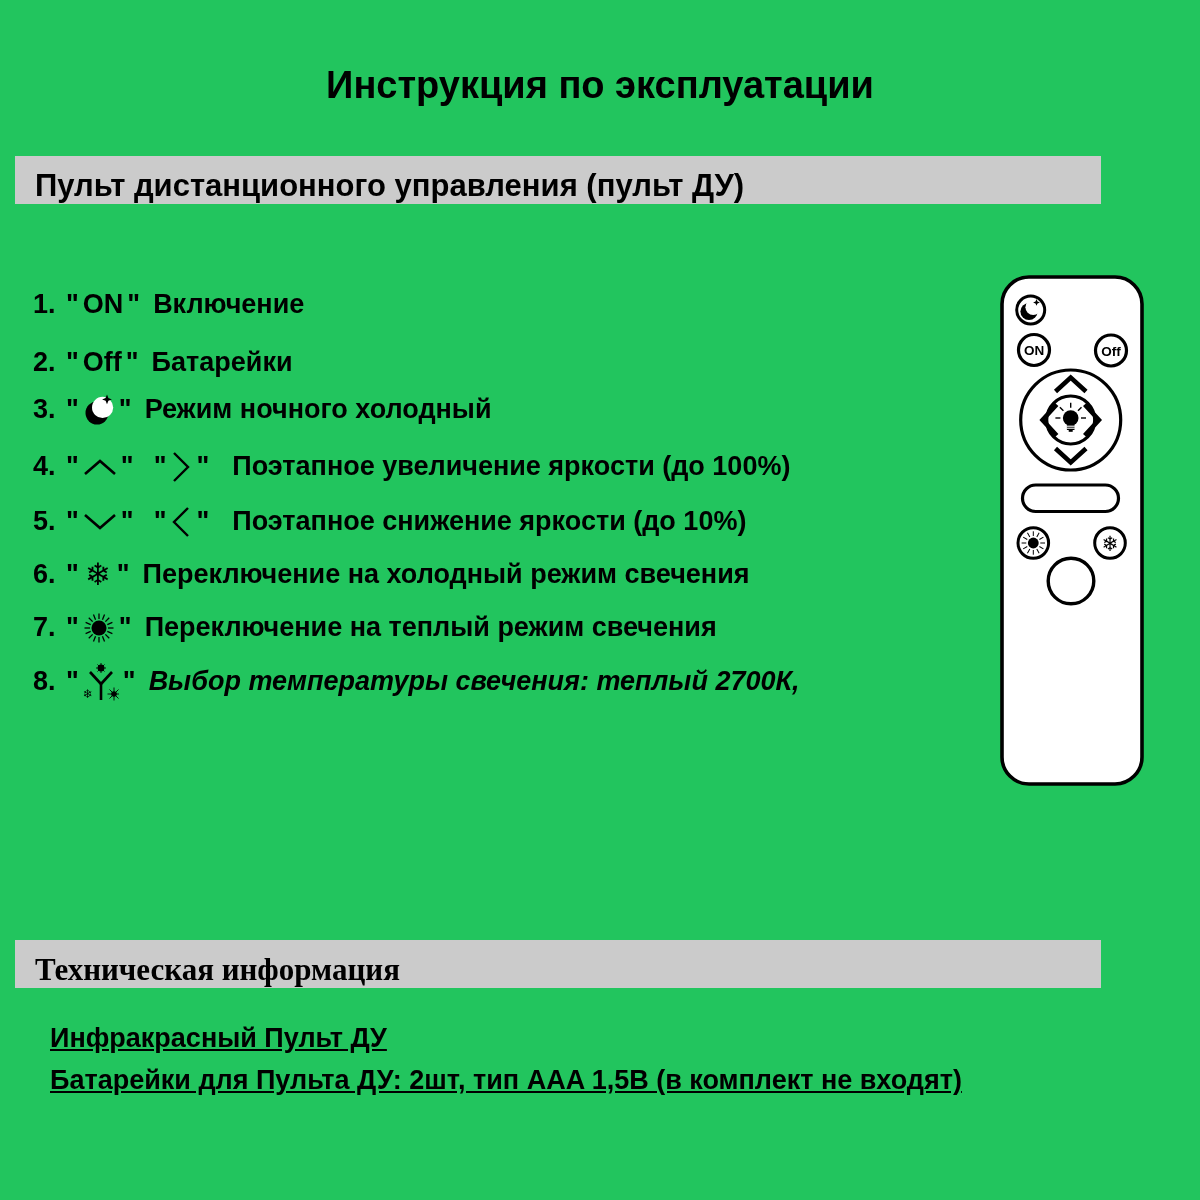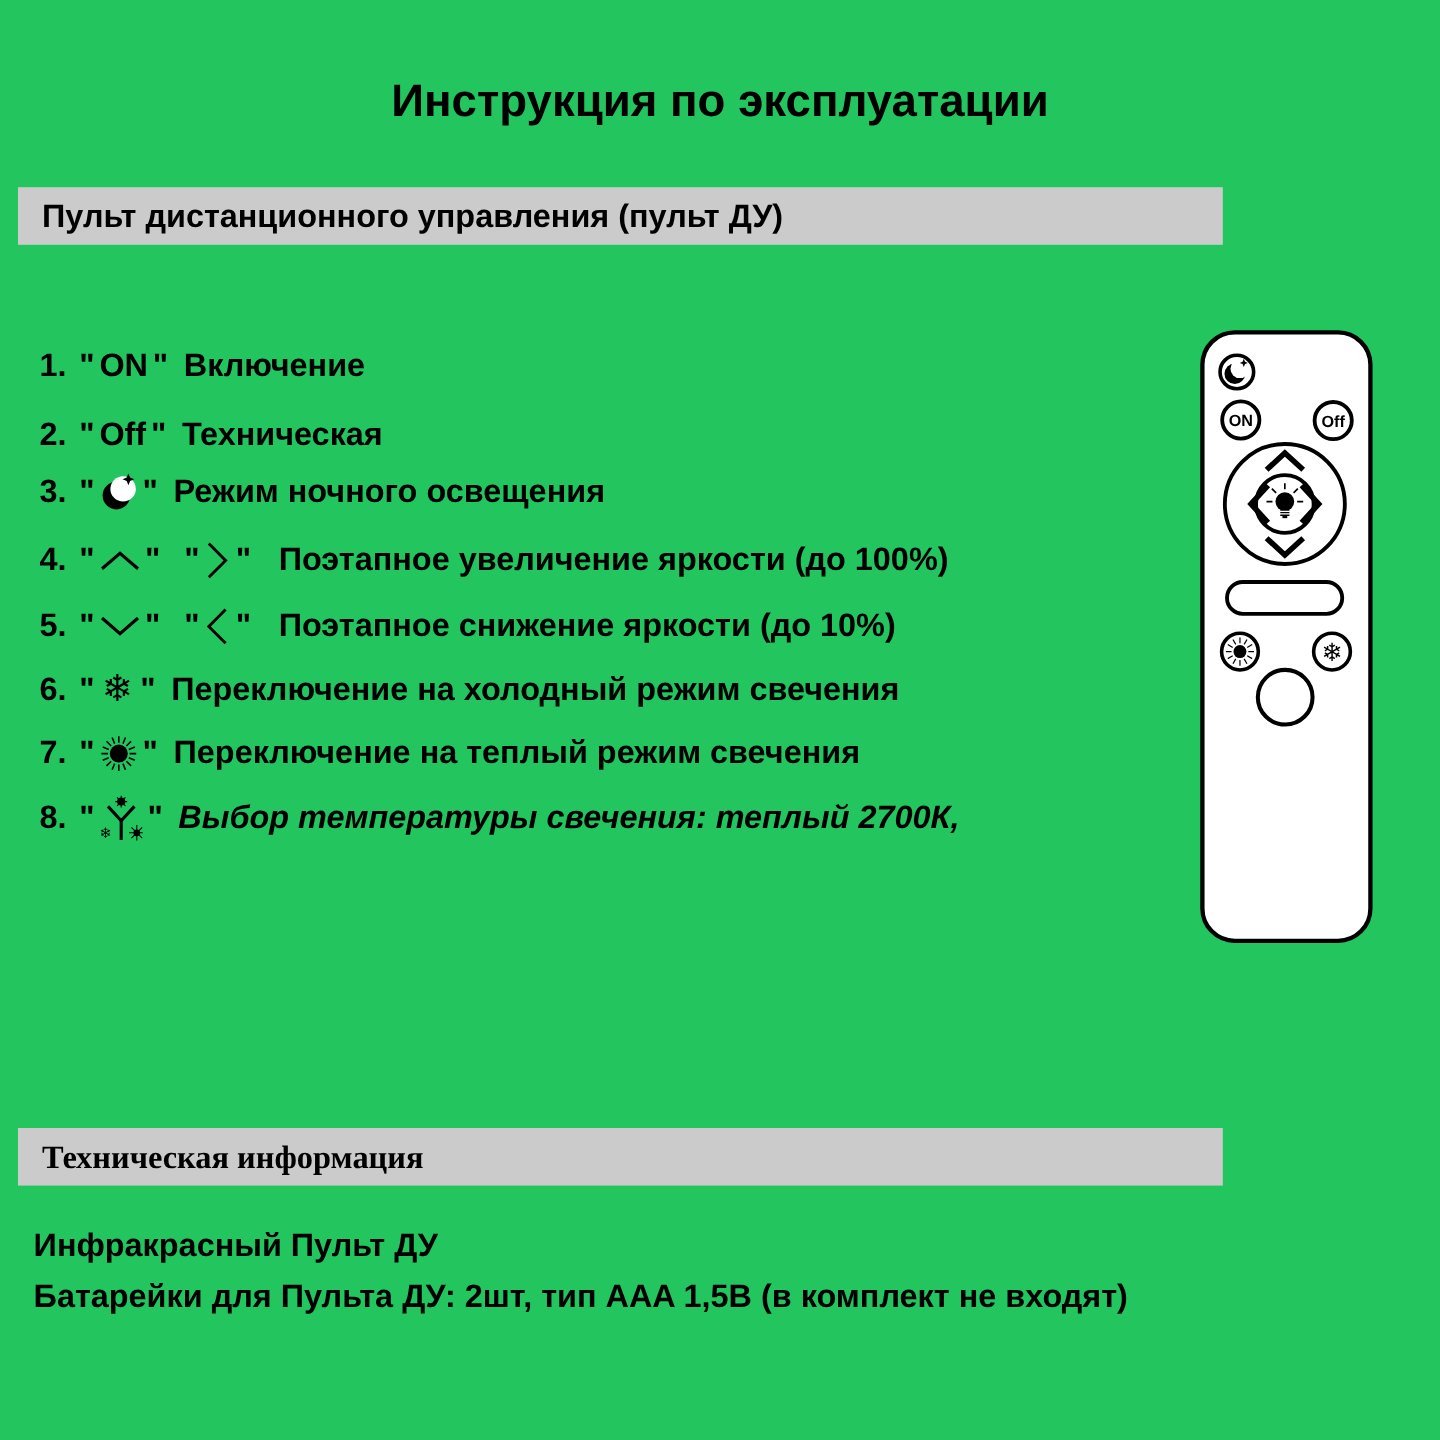--- a/index.html
+++ b/index.html
@@ -1,37 +1,37 @@
 <!DOCTYPE html>
 <html lang="ru"><head>
 <meta charset="utf-8">
 <style>
   html,body{margin:0;padding:0;background:#fff;}
   .page{position:relative;width:1200px;height:1200px;background:#22c55e;overflow:hidden;
         font-family:"Liberation Sans",sans-serif;font-weight:bold;color:#000;padding-left:40px;}
   .title{position:absolute;top:64px;left:0;width:1200px;text-align:center;
          font-size:38px;line-height:42px;}
-  .bar{position:absolute;left:15px;width:1004px;height:48px;background:#cbcbcb;
-       display:flex;align-items:center;box-sizing:border-box;padding-left:20px;
-       font-size:27px;}
+  .bar{position:absolute;left:15px;width:1086px;height:48px;background:#cbcbcb;
+       display:flex;align-items:flex-end;box-sizing:border-box;padding-left:20px;
+       font-size:31px;}
   .bar1{top:156px;}
   .bar2{top:940px;font-family:Liberation Serif, serif;}
   .list{position:absolute;left:33px;top:0;width:930px;font-size:27px;}
   .row{position:absolute;display:flex;align-items:center;height:31px;line-height:31px;white-space:nowrap;}
   .row8{align-items:flex-start;height:auto;}
   .num{display:inline-block;width:29px;}
   .qq{margin:0 4px;}
   .qq.gap{margin-left:16px;}
   .lbl{margin-left:9px;}
   .lbl.big-gap{margin-left:19px;text-align:right;}
   .lbl2{margin-left:9px;line-height:31px;white-space:nowrap;font-style:italic;}
   .icn{display:inline-block;}
   .row .icn svg{display:block;}
   .remote{position:absolute;left:998px;top:273px;width:149px;height:516px;}
-  .tech{position:absolute;left:28px;top:1022px;font-size:27px;}
+  .tech{position:absolute;left:50px;top:1022px;font-size:27px;text-decoration:underline;}
   .tech .tline{line-height:32px;margin-bottom:10px;white-space:nowrap;}
   .snowchar{font-family:"DejaVu Sans",sans-serif;}
 </style>
 </head>
 <body>
 
 <div class="page">
 
   <div class="title">Инструкция по эксплуатации</div>
 
@@ -47,35 +47,35 @@
       <span>ON</span>
       <span class="qq">"</span>
       <span class="lbl">Включение</span>
     </div>
 
     <div class="row" style="top:347px">
       <span class="num">2.</span>
       <span class="qq">"</span>
       <span>Off</span>
       <span class="qq">"</span>
-      <span class="lbl">Техническая</span>
+      <span class="lbl">Батарейки</span>
     </div>
 
     <div class="row" style="top:394px">
       <span class="num">3.</span>
       <span class="qq">"</span>
       <span class="icn">
         <svg width="32" height="36" viewBox="0 0 32 36">
           <circle cx="14" cy="21" r="11.5" fill="#000"></circle>
           <circle cx="19.6" cy="15.4" r="10.6" fill="#fff"></circle>
           <path d="M24,2.5 L25.4,6 L28.9,7.4 L25.4,8.8 L24,12.3 L22.6,8.8 L19.1,7.4 L22.6,6 Z" fill="#000"></path>
         </svg>
       </span>
       <span class="qq">"</span>
-      <span class="lbl">Режим ночного освещения</span>
+      <span class="lbl">Режим ночного холодный</span>
     </div>
 
     <div class="row" style="top:451px">
       <span class="num">4.</span>
       <span class="qq">"</span>
       <span class="icn">
         <svg width="34" height="18" viewBox="0 0 34 18">
           <polyline points="2,16 17,3 32,16" fill="none" stroke="#000" stroke-width="2.6"></polyline>
         </svg>
       </span>

